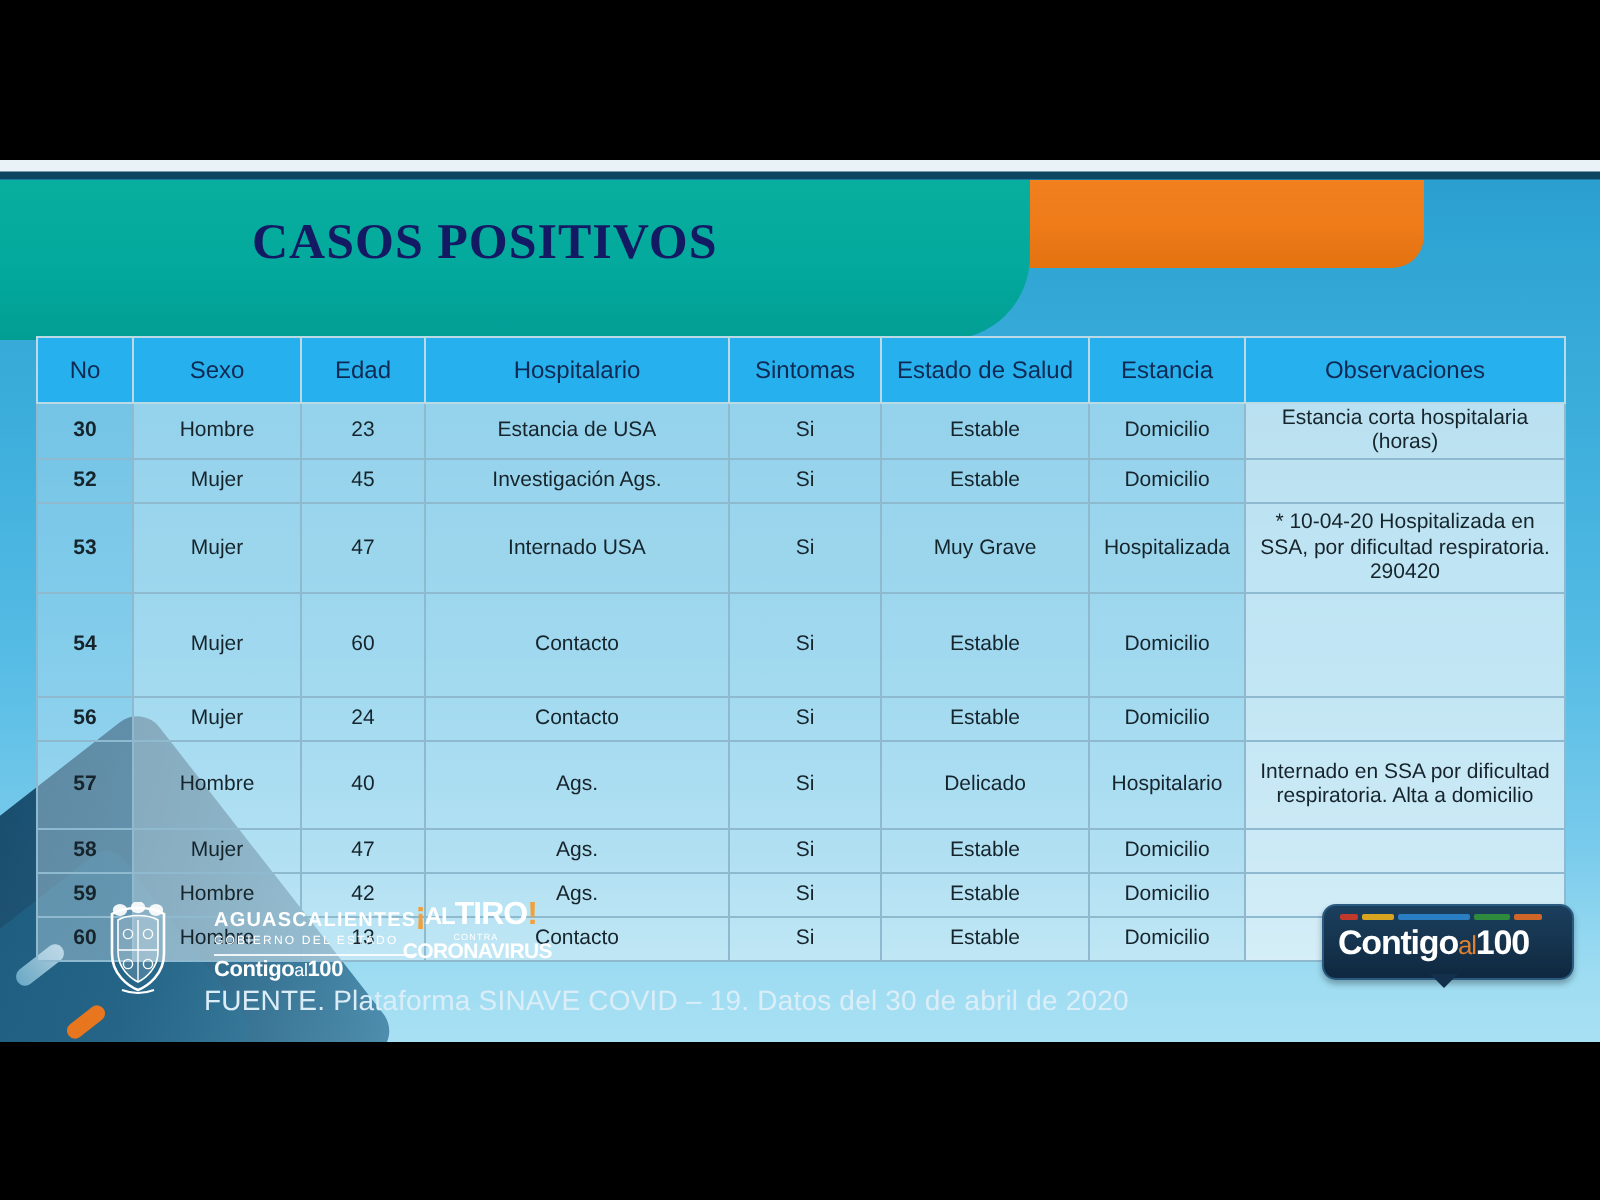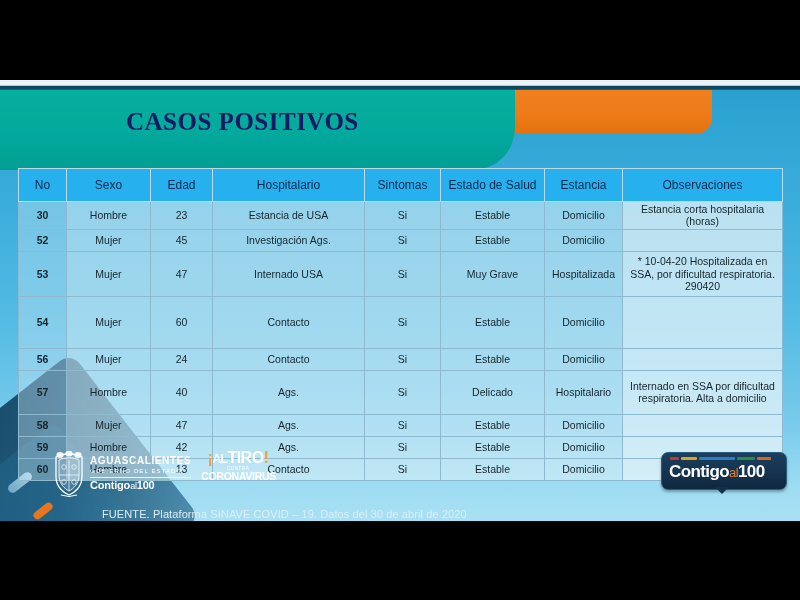--- a/index.html
+++ b/index.html
@@ -172,21 +172,21 @@
 
   
   .logo-gob {
     position: absolute;
     left: 52px;
     top: 368px;
     width: 140px;
     height: 52px;
     display: flex;
     align-items: center;
-    gap: 4px;
+    gap: 21px;
   }
   .shield {
     width: 34px;
     height: 46px;
     position: relative;
   }
   .shield svg { display:block; }
   .gob-text {
     color: #ffffff;
     line-height: 1.05;
@@ -294,22 +294,22 @@
     top: 35px;
     width: 0; height: 0;
     border-left: 7px solid transparent;
     border-right: 7px solid transparent;
     border-top: 7px solid #12304b;
   }
 
   .fuente {
     position: absolute;
     left: 58px;
-    top: 428px;
-    font-size: 11px;
+    top: 412px;
+    font-size: 14px;
     color: #dbeef8;
     letter-spacing: 0.1px;
     white-space: nowrap;
     padding-left: 44px;
   }
 </style>
 </head>
 <body>
 
 <div id="stage">

